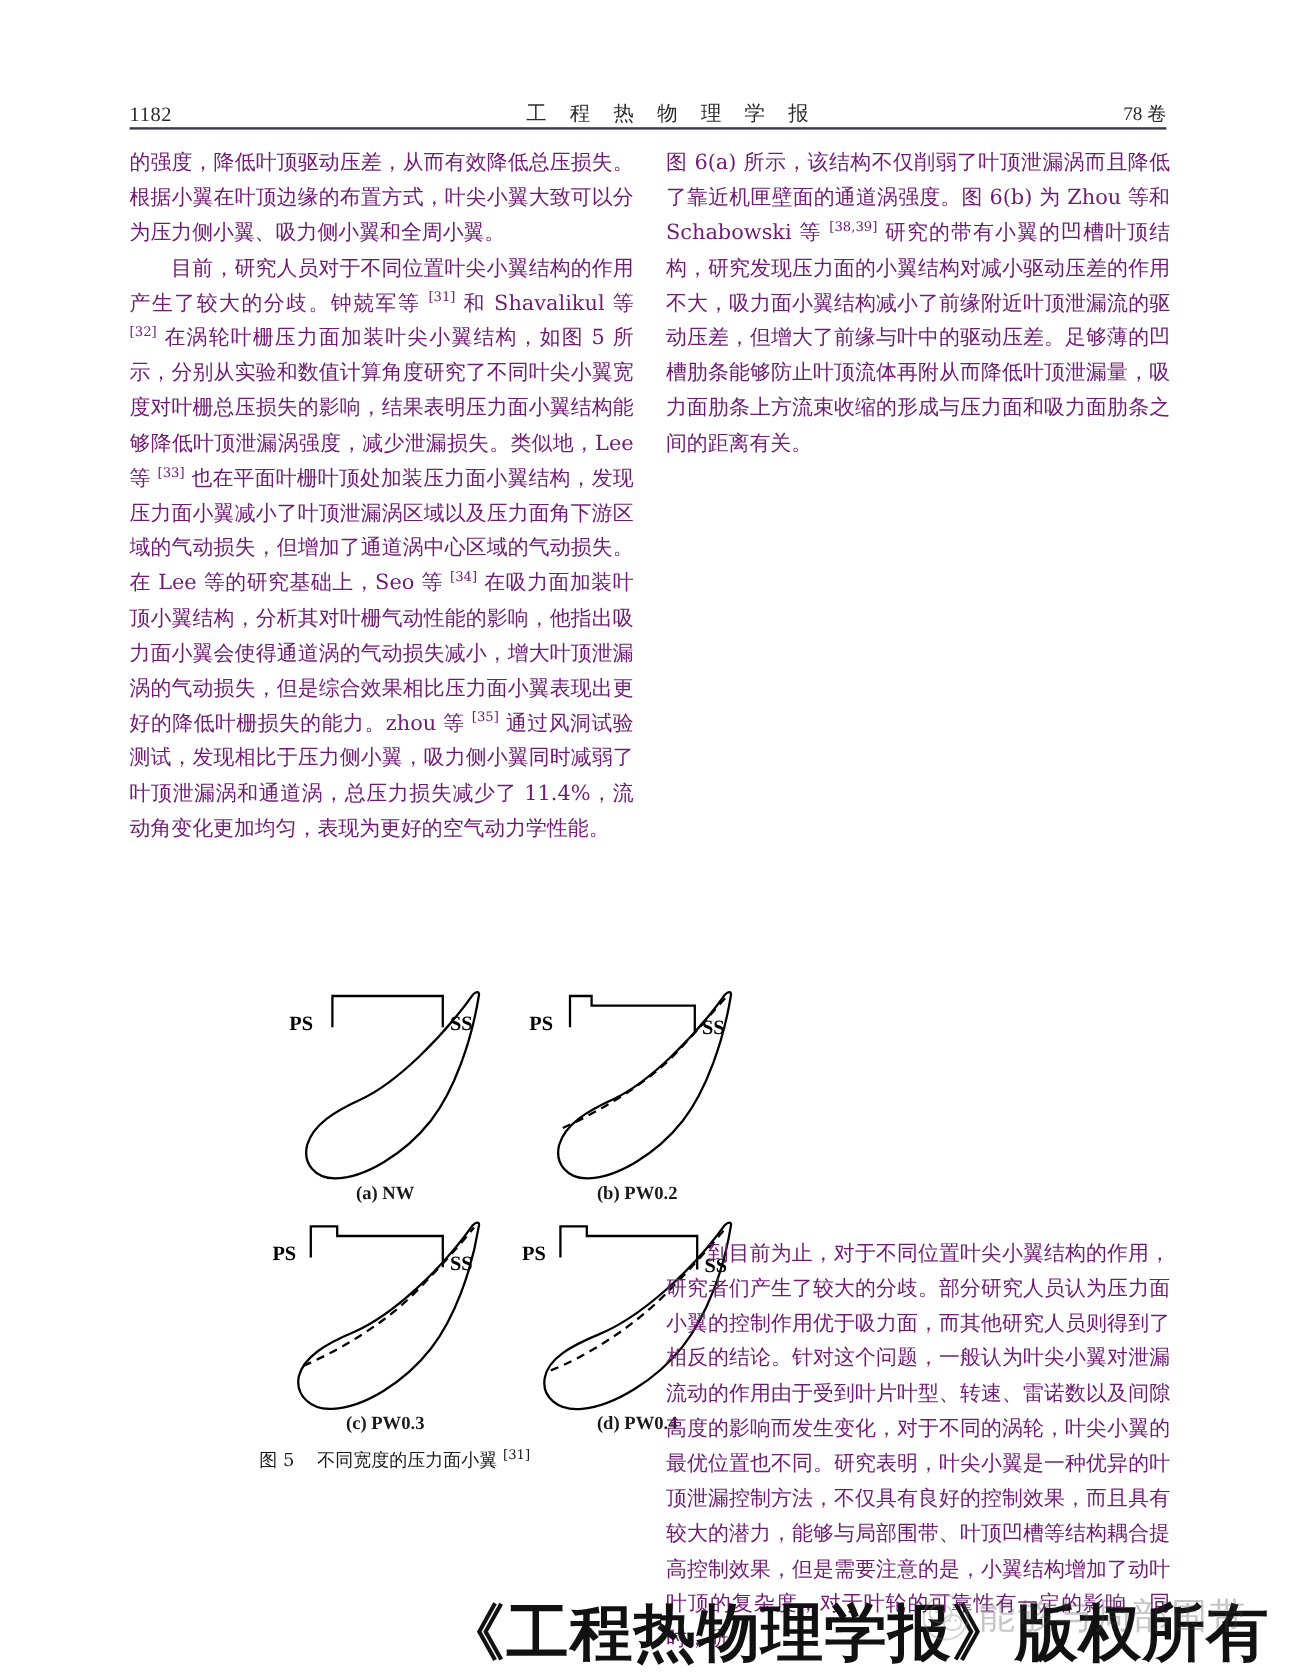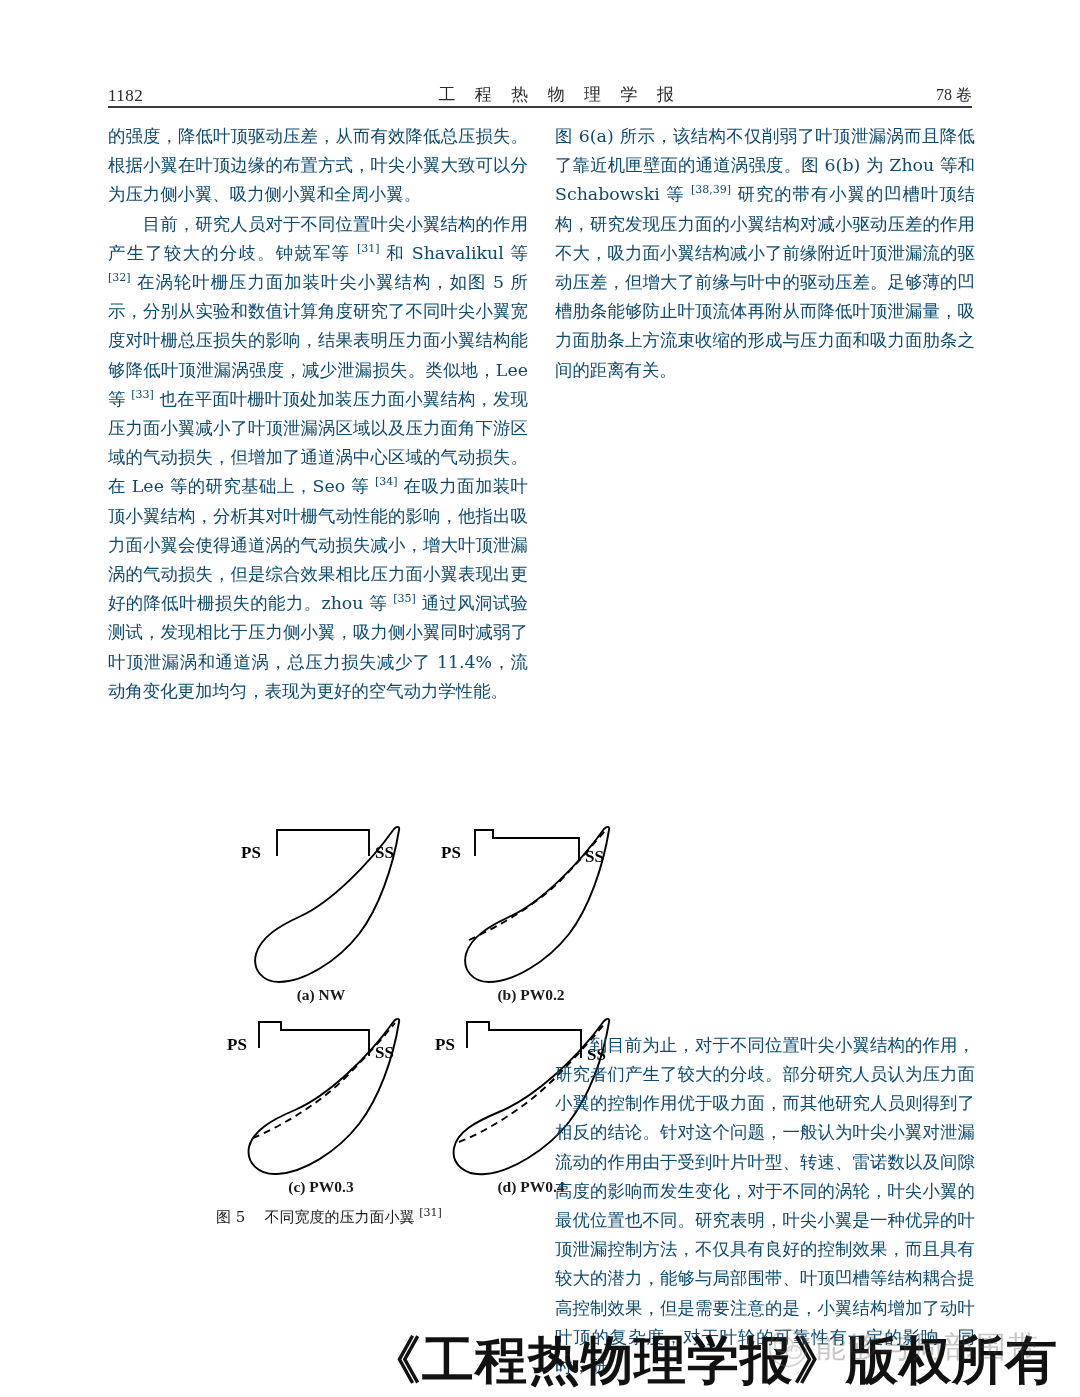--- a/index.html
+++ b/index.html
@@ -35,21 +35,21 @@
   .col.left{left:108px;}
   .col.right{left:555px;}
 
   p.body{
     margin:0 0 0 0;
     font-size:17.4px;
     line-height:29.2px;
     text-align:justify;
     text-justify:inter-ideograph;
     font-family:"DejaVu Serif","Liberation Serif",serif;
-    color:#0c4a6e;
+    color:#701a75;
   }
   p.body.indent{text-indent:2em;}
   sup{font-size:11px;vertical-align:super;line-height:0;}
 
   
   .fig5{position:absolute;left:108px;top:690px;width:420px;}
   .fig5 .grid{display:flex;flex-wrap:wrap;}
   .fig5 .cell{width:210px;}
   .fig5 svg{display:block;margin:0 auto;}
   .subcap{

